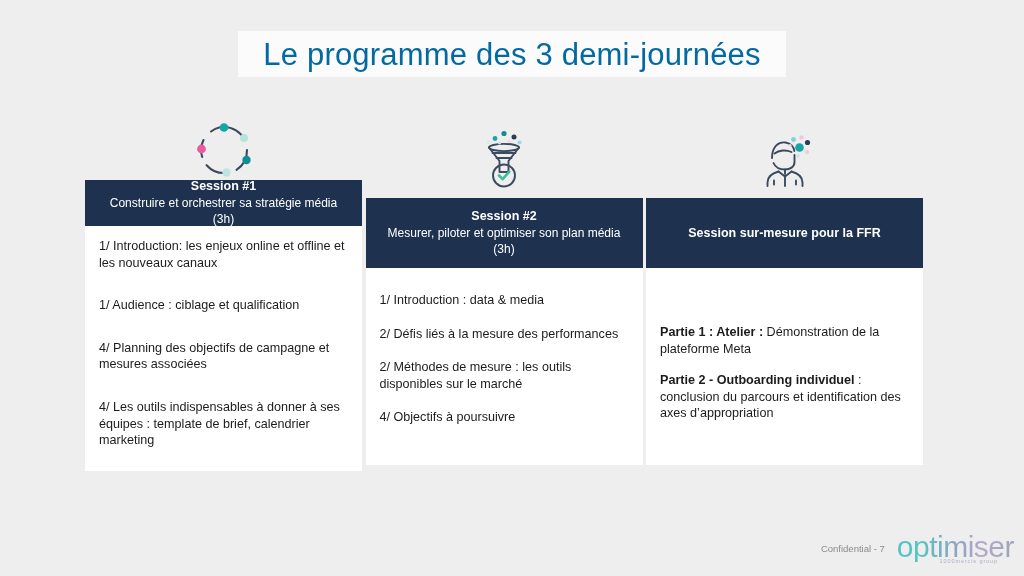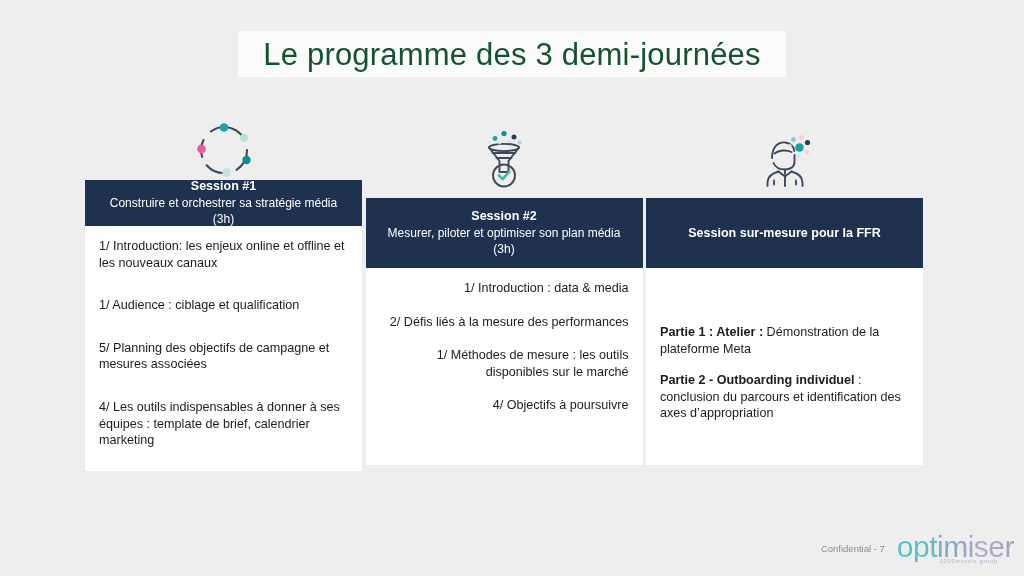--- a/index.html
+++ b/index.html
@@ -29,21 +29,21 @@
     width: 548px;
     height: 46px;
     background: #fbfbfb;
     display: flex;
     align-items: center;
     justify-content: center;
   }
   .title-text {
     font-size: 31px;
     font-weight: 400;
-    color: #14532d;
+    color: #0369a1;
     letter-spacing: 0.2px;
     white-space: nowrap;
     line-height: 1;
   }
 
   
   .columns {
     position: absolute;
     left: 85px;
     top: 120px;
@@ -100,21 +100,21 @@
   
   .session-body {
     background: #ffffff;
     flex: 1;
     padding: 14px 14px 12px 14px;
     box-sizing: border-box;
     display: flex;
     flex-direction: column;
   }
   .col1 .session-body { padding-top: 12px; gap: 12px; }
-  .col2 .session-body { padding-top: 12px; text-align: right; }
+  .col2 .session-body { padding-top: 24px; }
   .col3 .session-body { padding-top: 56px; }
 
   .body-item {
     font-size: 12.6px;
     line-height: 1.32;
     color: #1c1c1c;
     margin-bottom: 14px;
   }
   .body-item:last-child { margin-bottom: 10px; }
   .col2 .body-item { margin-bottom: 17px; }
@@ -188,21 +188,21 @@
           <circle cx="7.5" cy="29" r="4.4" fill="#e95aa2"></circle>
         </svg>
       </div>
       <div class="session-header">
         <div class="session-title">Session #1</div>
         <div class="session-sub">Construire et orchestrer sa stratégie média (3h)</div>
       </div>
       <div class="session-body">
         <div class="body-item">1/ Introduction: les enjeux online et offline et les nouveaux canaux</div>
         <div class="body-item">1/ Audience : ciblage et qualification</div>
-        <div class="body-item">5/ Planning des objectifs de campagne et mesures associées</div>
+        <div class="body-item">4/ Planning des objectifs de campagne et mesures associées</div>
         <div class="body-item">4/ Les outils indispensables à donner à ses équipes : template de brief, calendrier marketing</div>
       </div>
     </div>
 
     <div class="column col2">
       <div class="icon-wrap">
         <svg width="62" height="62" viewBox="0 0 62 62">
           <g fill="none" stroke="#3c4a5e" stroke-width="1.9" stroke-linejoin="round" stroke-linecap="round">
             <ellipse cx="31" cy="19.5" rx="15" ry="3.6"></ellipse>
             <path d="M 16 19.5 L 26.5 33 L 26.5 44 L 35.5 44 L 35.5 33 L 46 19.5"></path>
@@ -220,21 +220,21 @@
           <circle cx="26.5" cy="15" r="1.5" fill="#cfe8e4"></circle>
         </svg>
       </div>
       <div class="session-header">
         <div class="session-title">Session #2</div>
         <div class="session-sub">Mesurer, piloter et optimiser son plan média (3h)</div>
       </div>
       <div class="session-body">
         <div class="body-item">1/ Introduction : data &amp; media</div>
         <div class="body-item">2/ Défis liés à la mesure des performances</div>
-        <div class="body-item">1/ Méthodes de mesure : les outils disponibles sur le marché</div>
+        <div class="body-item">2/ Méthodes de mesure : les outils disponibles sur le marché</div>
         <div class="body-item">4/ Objectifs à poursuivre</div>
       </div>
     </div>
 
     <div class="column col3">
       <div class="icon-wrap">
         <svg width="62" height="62" viewBox="0 0 62 62">
           <g fill="none" stroke="#3c4a5e" stroke-width="1.9" stroke-linejoin="round" stroke-linecap="round">
             <path d="M 18 30 C 18 18 25 13.5 31.5 14.5 C 37 15.3 40 19 40.3 23"></path>
             <path d="M 40.5 27 L 40.5 34 C 40.5 39 36 41.5 31 41.5 C 25 41.5 21 38.5 19.5 35"></path>

